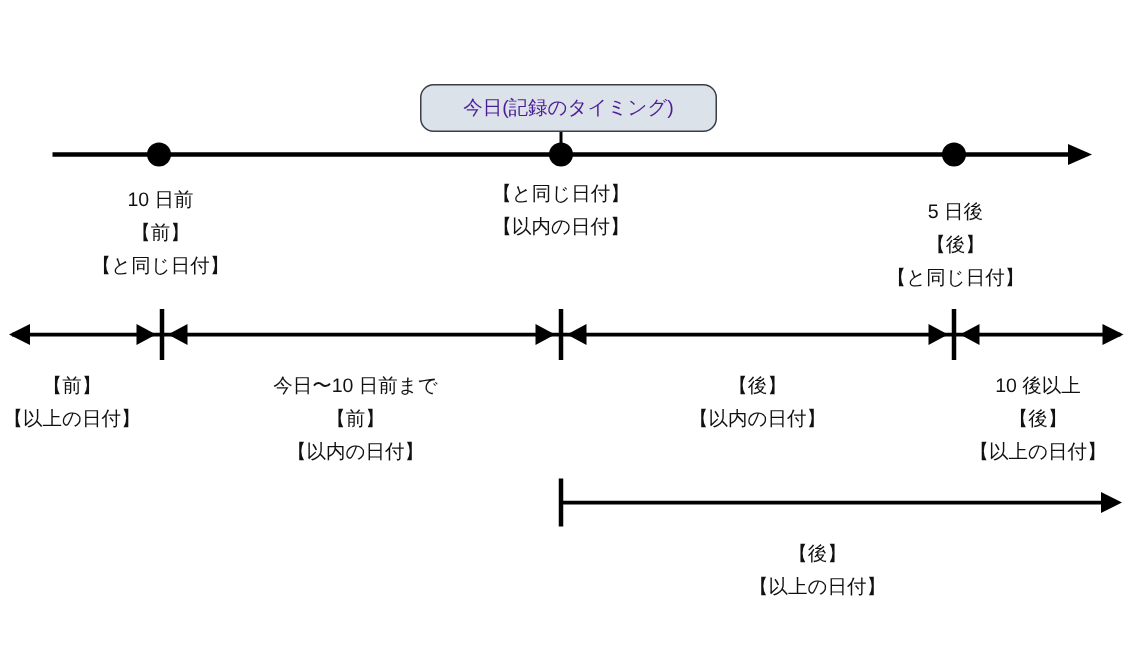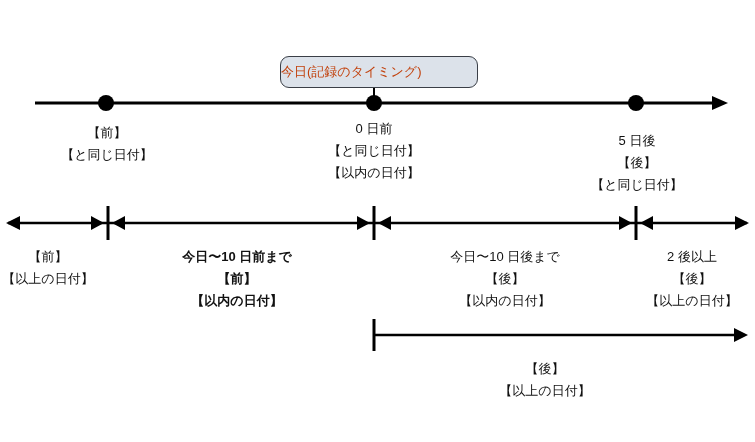--- a/index.html
+++ b/index.html
@@ -2,22 +2,22 @@
 <html><head>
 <meta charset="utf-8">
 <style>
   html,body{margin:0;padding:0;background:#ffffff;}
   body{font-family:"Liberation Sans","DejaVu Sans",sans-serif;}
   .canvas{position:relative;width:755px;height:442px;background:#ffffff;overflow:hidden;color:#111;}
   .svg-layer{position:absolute;left:0;top:0;width:755px;height:442px;}
   .today-box{
     position:absolute;left:280px;top:56px;width:196px;height:30px;
     background:#dce2ea;border:1.6px solid #3a3f47;border-radius:9px;
-    display:flex;align-items:center;justify-content:flex-start;
-    font-size:13px;color:#c2410c;white-space:nowrap;
+    display:flex;align-items:center;justify-content:center;
+    font-size:13px;color:#4c1d95;white-space:nowrap;
   }
   .label-block{
     position:absolute;transform:translateX(-50%);
     text-align:center;font-size:13px;line-height:22px;
     color:#111;white-space:nowrap;
   }
 </style>
 </head>
 <body>
 
@@ -56,55 +56,54 @@
       <line x1="374" y1="319" x2="374" y2="351" stroke="#000" stroke-width="3"></line>
       <polygon points="734,328 748,335 734,342" fill="#000"></polygon>
     </g>
   </svg>
 
   <div class="today-box">
     <span>今日(記録のタイミング)</span>
   </div>
 
   <div class="label-block" style="left:107px;top:122px;">
+    <div>10 日前</div>
     <div>【前】</div>
     <div>【と同じ日付】</div>
   </div>
 
   <div class="label-block" style="left:374px;top:118px;">
-    <div>0 日前</div>
     <div>【と同じ日付】</div>
     <div>【以内の日付】</div>
   </div>
 
   <div class="label-block" style="left:637px;top:130px;">
     <div>5 日後</div>
     <div>【後】</div>
     <div>【と同じ日付】</div>
   </div>
 
   <div class="label-block" style="left:48px;top:246px;">
     <div>【前】</div>
     <div>【以上の日付】</div>
   </div>
 
-  <div class="label-block" style="left:237px;top:246px;font-weight:bold;">
+  <div class="label-block" style="left:237px;top:246px;">
     <div>今日〜10 日前まで</div>
     <div>【前】</div>
     <div>【以内の日付】</div>
   </div>
 
   <div class="label-block" style="left:505px;top:246px;">
-    <div>今日〜10 日後まで</div>
     <div>【後】</div>
     <div>【以内の日付】</div>
   </div>
 
   <div class="label-block" style="left:692px;top:246px;">
-    <div>2 後以上</div>
+    <div>10 後以上</div>
     <div>【後】</div>
     <div>【以上の日付】</div>
   </div>
 
   <div class="label-block" style="left:545px;top:358px;">
     <div>【後】</div>
     <div>【以上の日付】</div>
   </div>
 
 </div>

